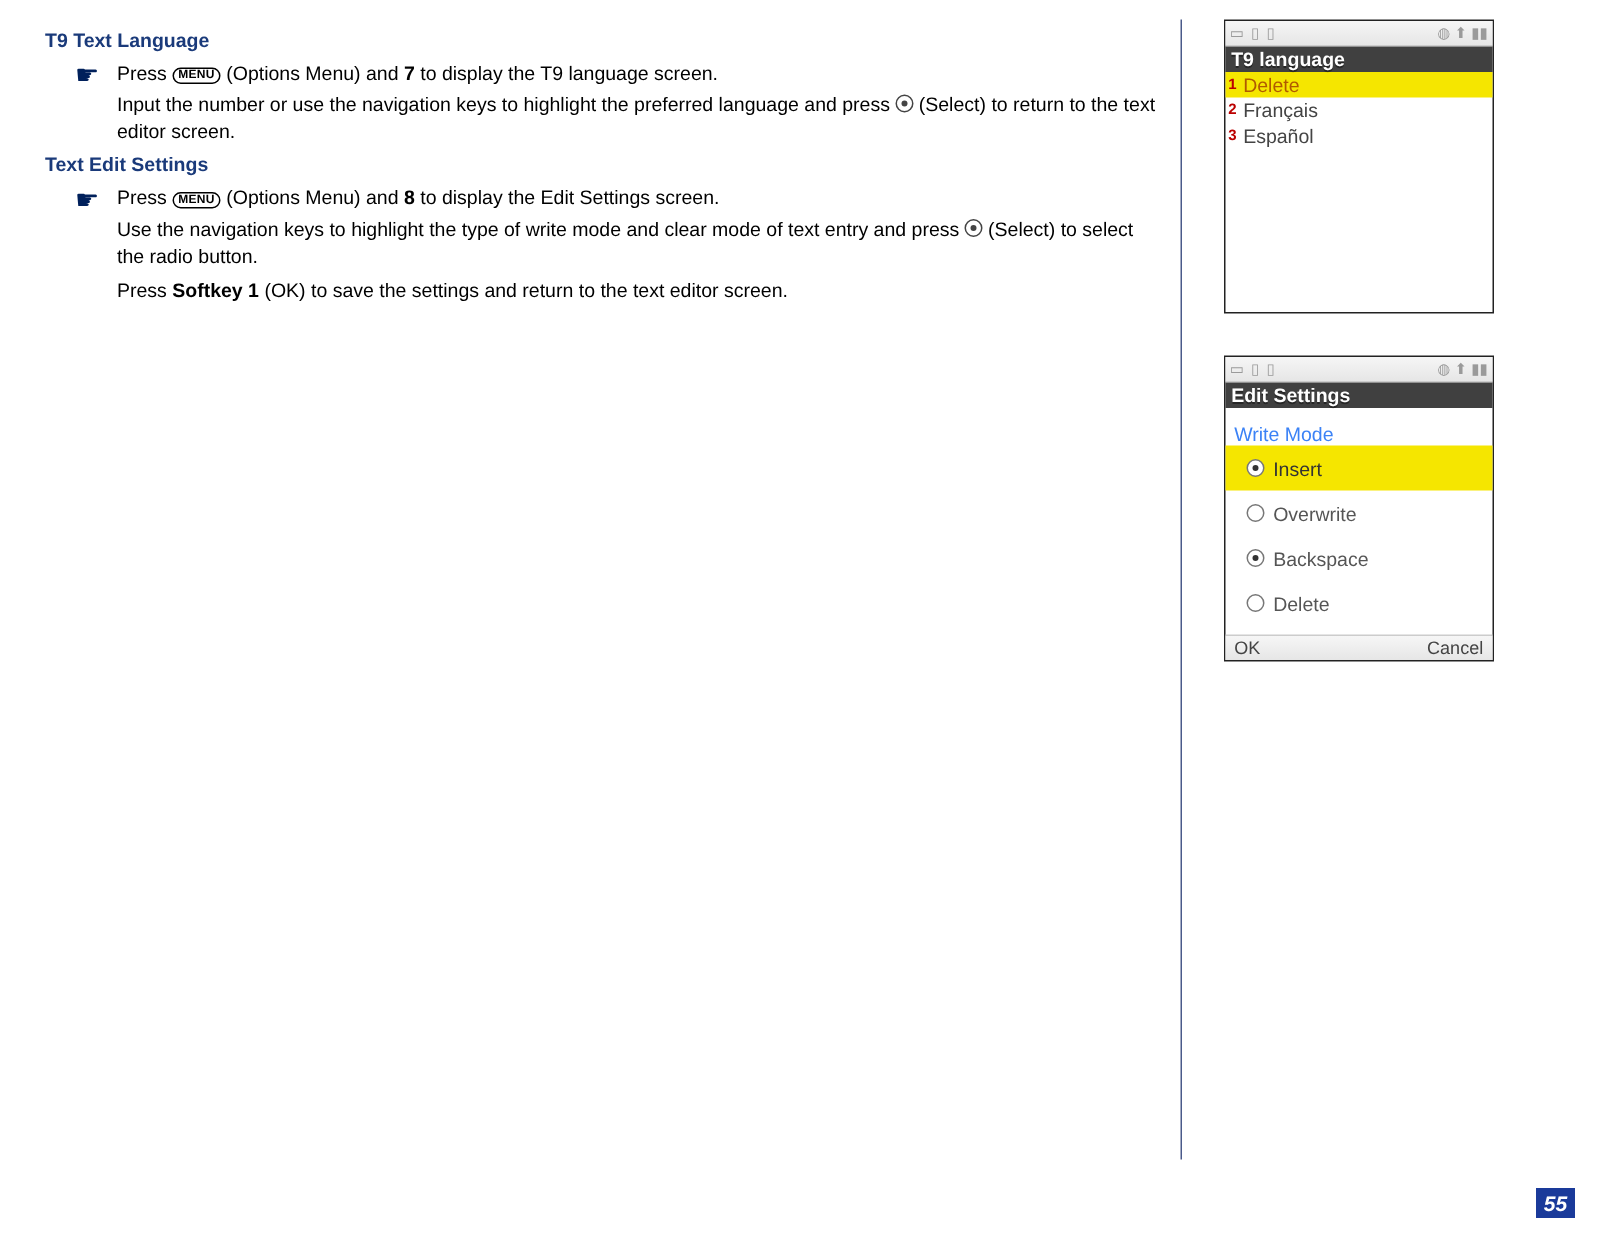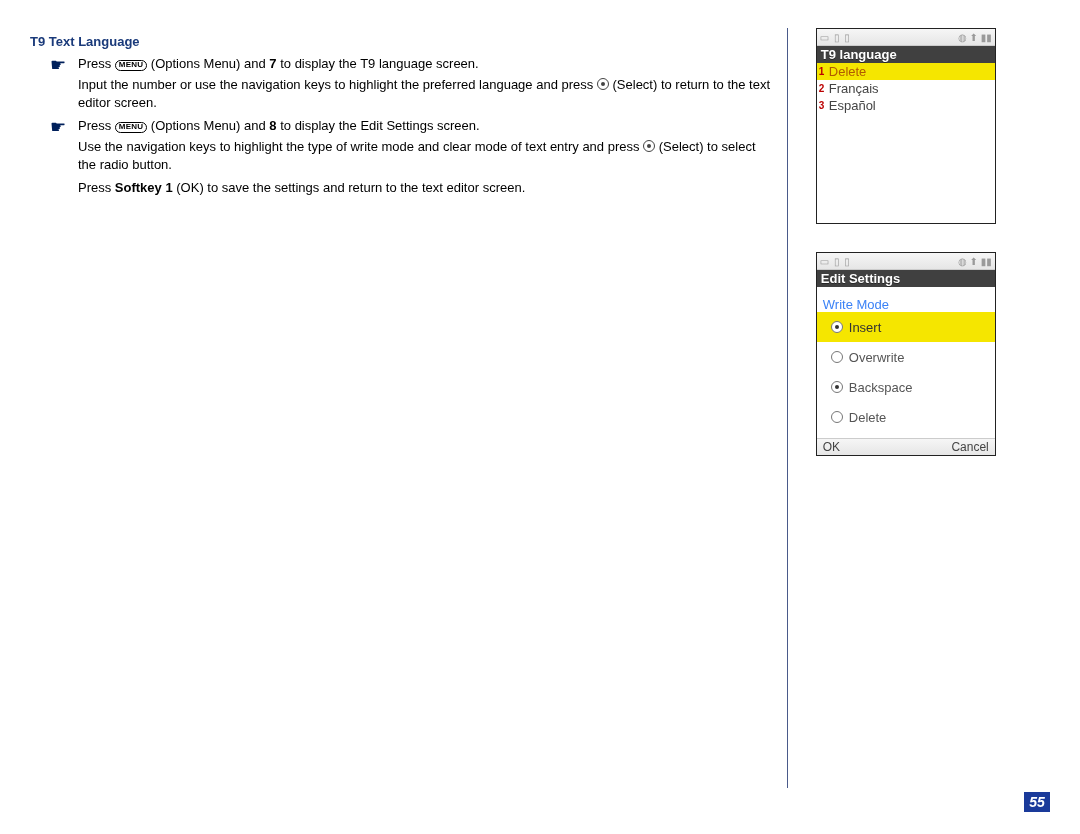--- a/index.html
+++ b/index.html
@@ -7,21 +7,21 @@
     padding: 0;
     font-family: Arial, Helvetica, sans-serif;
     font-size: 13px;
     color: #000;
     width: 1080px;
     height: 834px;
     position: relative;
     background: #fff;
   }
   .page {
-    padding: 28px 30px 30px 30px;
+    padding: 13px 30px 30px 30px;
     display: flex;
   }
   .textcol {
     width: 760px;
     padding-right: 15px;
     border-right: 1px solid #4a5a8a;
     min-height: 760px;
   }
   .imgcol {
     width: 240px;
@@ -219,20 +219,21 @@
     <div class="step">
       <span class="pointer">☛</span>
       <span class="stepbody">
         <span>Press </span><span class="menu-pill">MENU</span><span> (Options Menu) and </span><b>7</b><span> to display the T9 language screen.</span>
       </span>
     </div>
     <div class="substep">
       <span>Input the number or use the navigation keys to highlight the preferred language and press </span><span class="select-dot"></span><span> (Select) to return to the text editor screen.</span>
     </div>
 
+    <h4>Text Edit Settings</h4>
 
     <div class="step">
       <span class="pointer">☛</span>
       <span class="stepbody">
         <span>Press </span><span class="menu-pill">MENU</span><span> (Options Menu) and </span><b>8</b><span> to display the Edit Settings screen.</span>
       </span>
     </div>
     <div class="substep">
       <span>Use the navigation keys to highlight the type of write mode and clear mode of text entry and press </span><span class="select-dot"></span><span> (Select) to select the radio button.</span>
     </div>

